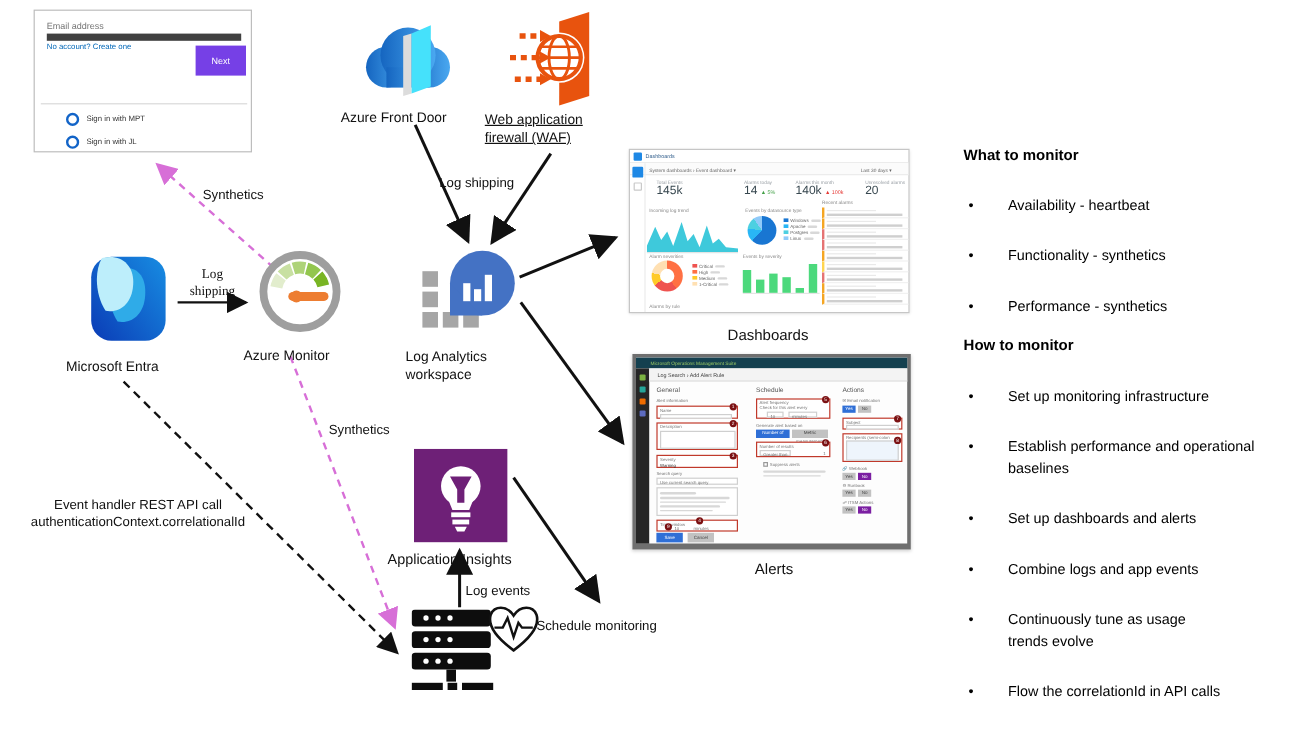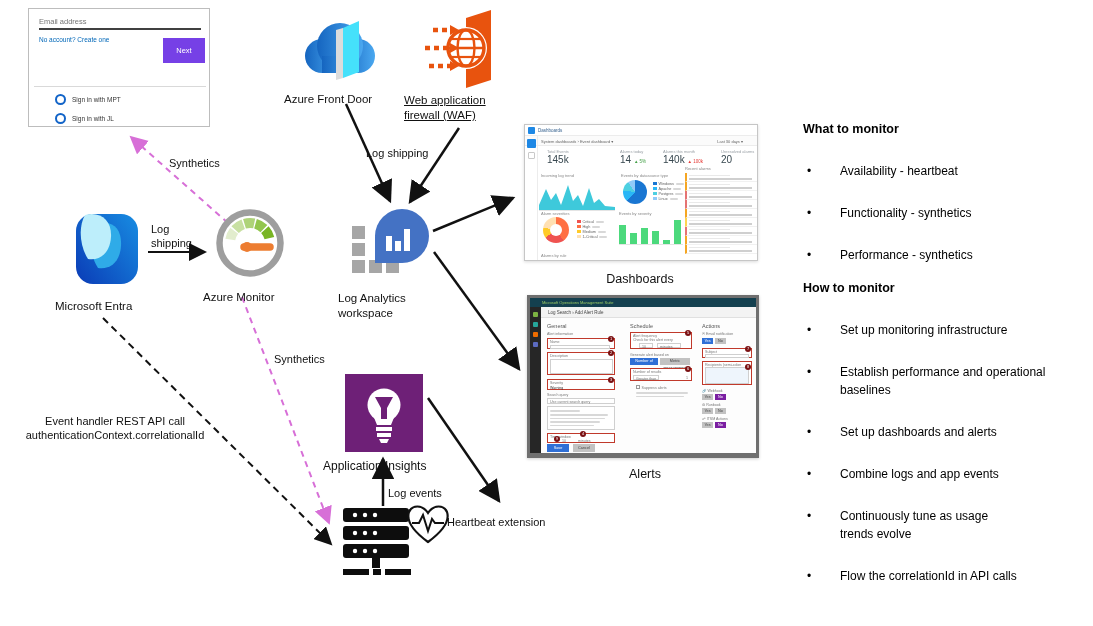--- a/index.html
+++ b/index.html
@@ -11,21 +11,21 @@
   .abs { position: absolute; }
   .prel { white-space: pre-line; }
   .lbl { font-size: 11.5px; color:#111; text-align:left; line-height: 15px; }
   .elbl { font-size: 11px; color:#111; line-height: 14px; }
   #edges { position:absolute; left:0; top:0; pointer-events:none; }
 
   
   .signin { left:28px; top:8px; width:182px; height:119px; background:#fff;
             border:1px solid #bdbdbd; }
   .signin .email { position:absolute; left:10px; top:6px; width:162px; border:none;
-            border-bottom:2px solid #404040; font-size:7.5px; color:#666;
+            border-bottom:6px solid #404040; font-size:7.5px; color:#666;
             font-family:"Liberation Sans",sans-serif; background:transparent; padding:2px 0; }
   .signin .email::placeholder { color:#767676; }
   .signin .create { position:absolute; left:10px; top:27px; font-size:6.5px; color:#0067b8; }
   .signin .next { position:absolute; left:134px; top:29px; width:42px; height:25px;
             background:#7640e6; color:#fff; border:none; font-size:7.5px;
             font-family:"Liberation Sans",sans-serif; }
   .signin .divider { position:absolute; left:5px; top:77px; width:172px; height:1px; background:#d9d9d9; }
   .signin .radio-row { position:absolute; left:26px; display:flex; align-items:center; gap:6px; }
   .signin .radio { width:11px; height:11px; border:2px solid #1264c8; border-radius:50%; background:#fff; }
   .signin .radio-lab { font-size:6.5px; color:#333; }
@@ -238,27 +238,27 @@
     <rect x="29" y="50" width="8" height="10" fill="#0d0d0d"></rect>
     <rect x="0" y="61" width="26" height="6" fill="#0d0d0d"></rect>
     <rect x="30" y="61" width="8" height="6" fill="#0d0d0d"></rect>
     <rect x="42" y="61" width="26" height="6" fill="#0d0d0d"></rect>
   </svg>
   <svg class="abs" style="left:403px; top:500px;" width="50" height="48">
     <path d="M25,42 C10,31 3,21 6,12 C9,5 19,4 25,13 C31,4 41,5 44,12 C47,21 40,31 25,42 Z" fill="#fff" stroke="#111" stroke-width="2.2"></path>
     <polyline points="9,23 16,23 20,15 25,31 29,19 32,23 41,23" fill="none" stroke="#111" stroke-width="2"></polyline>
   </svg>
 
-  <div class="abs elbl prel" style="left:151px; top:222px; width:52px; text-align:left;">Log
+  <div class="abs elbl prel" style="left:151px; top:222px; width:52px; text-align:center;font-family:Liberation Serif, serif;">Log
 shipping</div>
   <div class="abs elbl" style="left:366px; top:146px;">Log shipping</div>
   <div class="abs elbl" style="left:169px; top:156px;">Synthetics</div>
   <div class="abs elbl" style="left:274px; top:352px;">Synthetics</div>
   <div class="abs elbl" style="left:388px; top:486px;">Log events</div>
-  <div class="abs elbl" style="left:447px; top:515px;">Heartbeat extension</div>
+  <div class="abs elbl" style="left:447px; top:515px;">Schedule monitoring</div>
   <div class="abs elbl prel" style="left:6px; top:414px; width:218px; text-align:center;">Event handler REST API call
 authenticationContext.correlationalId</div>
 
   <div class="abs dash">
     <div class="top">
       <div class="logo"></div>
       <div class="wtitle">Dashboards</div>
     </div>
     <div class="toolbar">
       <div class="crumb">System dashboards  ›  Event dashboard ▾</div>

